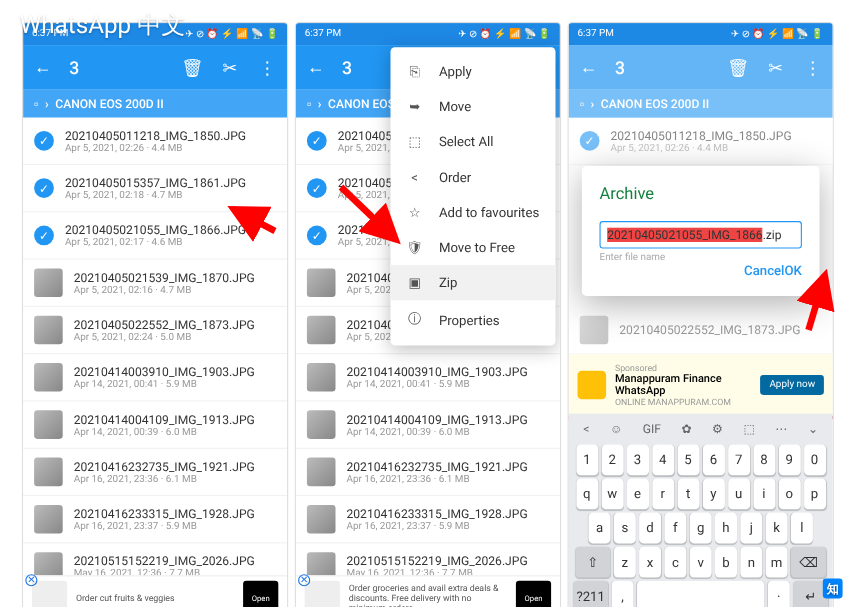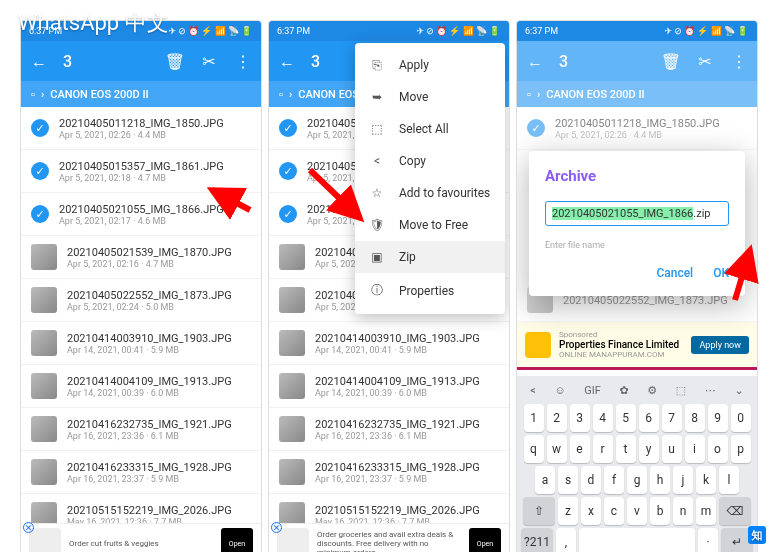--- a/index.html
+++ b/index.html
@@ -22,25 +22,25 @@
 .ad{position:absolute;bottom:0;left:0;right:0;height:40px;background:#fff;border-top:1px solid #eee;display:flex;align-items:center;padding:4px 8px;gap:8px}
 .ad-thumb{width:32px;height:32px;background:#eee;border-radius:3px}
 .ad-text{flex:1;font-size:8px;color:#555}
 .ad-logo{width:32px;height:32px;background:#000000;border-radius:3px;display:flex;align-items:center;justify-content:center;color:#fff;font-size:7px;text-align:center}
 .ad-x{position:absolute;left:2px;bottom:30px;font-size:9px;color:#1a73e8;border:1px solid #1a73e8;border-radius:50%;width:11px;height:11px;display:flex;align-items:center;justify-content:center}
 .menu{position:absolute;top:22px;right:4px;width:150px;background:#fff;border-radius:4px;box-shadow:0 4px 16px rgba(0,0,0,.25);padding:6px 0;z-index:10}
 .menu-item{display:flex;align-items:center;gap:14px;padding:9px 14px;font-size:12px;color:#333;cursor:pointer}
 .menu-item.hl{background:#f1f1f1}
 .menu-icon{width:16px;text-align:center;color:#555}
 .dialog{position:absolute;top:130px;left:12px;right:12px;background:#fff;border-radius:4px;box-shadow:0 8px 32px rgba(0,0,0,.3);padding:16px;z-index:20}
-.dialog-title{font-size:15px;font-weight:700;color:#8b5cf6;margin-bottom:16px}
+.dialog-title{font-size:15px;font-weight:400;color:#15803d;margin-bottom:16px}
 .dialog-input{width:100%;border:1px solid #2196f3;border-radius:3px;padding:5px 6px;font-size:11px;color:#333;outline:none}
-.dialog-input .sel{background:#86efac}
-.dialog-hint{font-size:9px;color:#aaa;margin-top:14px}
-.dialog-actions{display:flex;justify-content:flex-end;gap:20px;margin-top:16px}
+.dialog-input .sel{background:#ef4444}
+.dialog-hint{font-size:9px;color:#aaa;margin-top:3px}
+.dialog-actions{display:flex;justify-content:flex-end;}
 .dialog-btn{color:#2196f3;font-size:12px;font-weight:500;cursor:pointer;background:none;border:none}
 .keyboard{position:absolute;bottom:0;left:0;right:0;background:#e8eaed;padding:4px}
 .kb-toolbar{display:flex;justify-content:space-around;padding:4px 0;color:#666;font-size:11px}
 .kb-row{display:flex;justify-content:center;gap:3px;margin:3px 0}
 .key{background:#fff;border-radius:4px;min-width:20px;height:28px;display:flex;align-items:center;justify-content:center;font-size:12px;color:#333;box-shadow:0 1px 1px rgba(0,0,0,.2)}
 .key.wide{min-width:32px;background:#d1d3d6}
 .key.space{flex:1}
 .watermark-tl{position:absolute;top:8px;left:18px;color:#fff;font-size:22px;font-weight:400;z-index:100;text-shadow:0 1px 2px rgba(0,0,0,.3)}
 .watermark-br{position:absolute;bottom:8px;right:12px;color:#fff;font-size:14px;z-index:100;text-shadow:0 1px 3px rgba(0,0,0,.5);display:flex;align-items:center;gap:6px}
 .watermark-br .zh{width:18px;height:18px;background:#0084ff;color:#fff;border-radius:3px;display:flex;align-items:center;justify-content:center;font-size:11px;font-weight:bold}
@@ -267,21 +267,21 @@
         <div class="menu-item">
           <span class="menu-icon">➥</span>
           <span>Move</span>
         </div>
         <div class="menu-item">
           <span class="menu-icon">⬚</span>
           <span>Select All</span>
         </div>
         <div class="menu-item">
           <span class="menu-icon">&lt;</span>
-          <span>Copy</span>
+          <span>Order</span>
         </div>
         <div class="menu-item">
           <span class="menu-icon">☆</span>
           <span>Add to favourites</span>
         </div>
         <div class="menu-item">
           <span class="menu-icon">🛡</span>
           <span>Move to Free</span>
         </div>
         <div class="menu-item hl">
@@ -338,21 +338,21 @@
     <div class="row" style="opacity:.5">
           <div class="thumb"></div>
           <div class="finfo">
             <div class="fname">20210405022552_IMG_1873.JPG</div>
           </div>
         </div>
     <div class="ad-banner">
       <div class="ad-banner-icon"></div>
       <div class="ad-banner-text">
         <div style="font-size:8px;color:#999">Sponsored</div>
-        <div style="font-weight:500">Properties Finance Limited</div>
+        <div style="font-weight:500">Manappuram Finance WhatsApp</div>
         <div style="font-size:8px;color:#999">ONLINE MANAPPURAM.COM</div>
       </div>
       <div class="ad-banner-btn">Apply now</div>
     </div>
   </div>
 
   <div class="keyboard">
     <div class="kb-toolbar" id="kbt">
           <span>&lt;</span>
           <span>☺</span>

